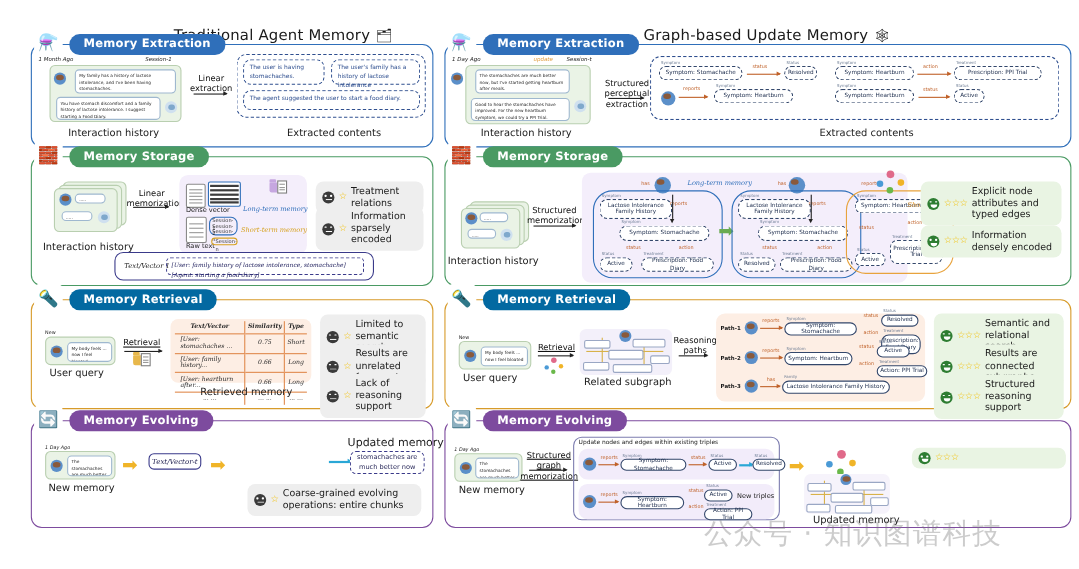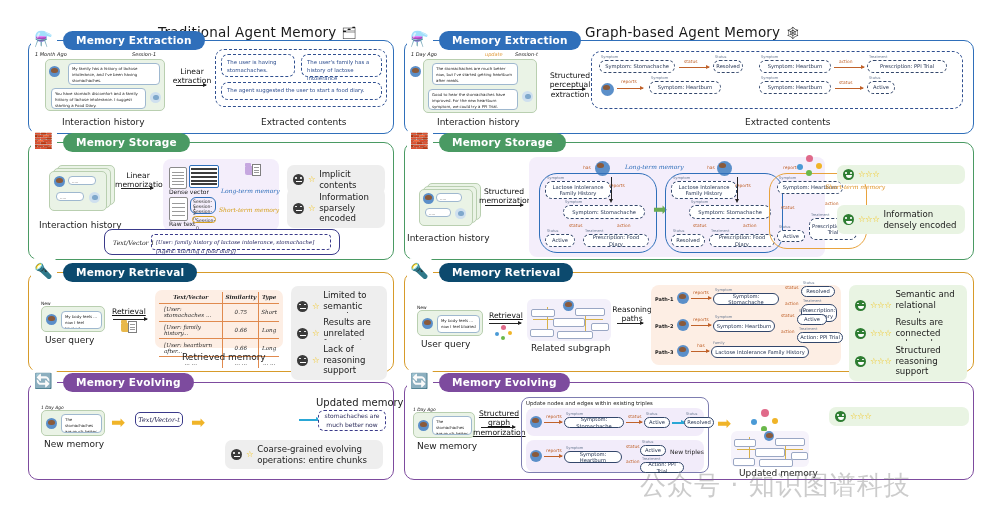--- a/index.html
+++ b/index.html
@@ -14,21 +14,21 @@
   .panel{position:absolute;border:1.4px solid #2f6fba;border-radius:10px;box-sizing:border-box;background:#fff;}
   .panel.blue{border-color:#2f6fba;}
   .panel.green{border-color:#4a9a63;}
   .panel.orange{border-color:#d79b2a;}
   .panel.purple{border-color:#7d4b9e;}
 
   .ptag{position:absolute;top:-10px;left:34px;height:19px;line-height:19px;padding:0 13px;border-radius:10px;color:#fff;
         font-family:"DejaVu Sans",sans-serif;font-size:10.5px;font-weight:bold;white-space:nowrap;letter-spacing:.2px;}
   .ptag.blue{background:#2f6fba;}
   .ptag.green{background:#4a9a63;}
-  .ptag.orange{background:#0c4a6e;}
+  .ptag.orange{background:#0369a1;}
   .ptag.purple{background:#7d4b9e;}
 
   .picon{position:absolute;top:-15px;left:2px;width:26px;height:26px;display:flex;align-items:center;justify-content:center;
          font-size:15px;background:#fff;border-radius:5px;}
 
   
   .cap{position:absolute;font-family:"DejaVu Sans",sans-serif;font-size:9px;color:#1b1b1b;white-space:nowrap;}
   .cap.lg{font-size:10px;}
   .tiny{position:absolute;font-family:"DejaVu Sans",sans-serif;font-size:4.6px;color:#333;line-height:1.45;}
   .lbl-it{position:absolute;font-family:"DejaVu Serif",serif;font-style:italic;font-size:6px;color:#333;white-space:nowrap;}
@@ -145,21 +145,21 @@
 </style>
 </head>
 <body>
 
 <div class="fig">
 
   <div class="col-title" style="left:158px;top:24px;">
     <span>Traditional Agent Memory</span><span class="ico">🗂</span>
   </div>
   <div class="col-title" style="left:585px;top:24px;">
-    <span>Graph-based Agent Memory</span><span class="ico">🕸</span>
+    <span>Graph-based Update Memory</span><span class="ico">🕸</span>
   </div>
 
   <div class="panel blue" style="left:28px;top:40px;width:366px;height:94px;">
     <div class="picon">⚗️</div>
     <div class="ptag blue">Memory Extraction</div>
 
     <div class="cap" style="left:6px;top:10px;font-size:5px;font-style:italic;">1 Month Ago</div>
     <div class="cap" style="left:103px;top:10px;font-size:5px;font-style:italic;">Session-1</div>
 
     <div class="chatcard" style="left:16px;top:18px;width:120px;height:52px;">
@@ -252,21 +252,21 @@
       <div class="cap" style="left:8px;top:9px;font-family:'DejaVu Serif',serif;font-style:italic;font-size:6.2px;">Text/Vector 1</div>
       <div class="inner">
         <div>[User:   family history of lactose intolerance, stomachache]</div>
         <div>[Agent:   starting a food diary]</div>
       </div>
     </div>
 
     <div class="chip neg" style="left:258px;top:22px;width:98px;">
       <span class="face neg"></span>
       <span class="stars">☆</span>
-      <span class="txt">Implicit contents</span>
+      <span class="txt">Treatment relations</span>
     </div>
     <div class="chip neg" style="left:258px;top:45px;width:98px;">
       <span class="face neg"></span>
       <span class="stars">☆</span>
       <span class="txt">Information
 sparsely encoded</span>
     </div>
   </div>
 
   <div class="panel orange" style="left:28px;top:272px;width:366px;height:100px;">
@@ -503,20 +503,22 @@
     <div class="blob" style="left:392px;top:12px;width:26px;height:22px;">
       <div class="n" style="left:9px;top:0;width:7px;height:7px;background:#e06a8a;"></div>
       <div class="n" style="left:0;top:9px;width:6px;height:6px;background:#4a9ad6;"></div>
       <div class="n" style="left:19px;top:8px;width:6px;height:6px;background:#f0b428;"></div>
       <div class="n" style="left:9px;top:15px;width:6px;height:6px;background:#6ab84a;"></div>
     </div>
 
     <div class="chip pos" style="left:432px;top:22px;width:128px;">
       <span class="face pos"></span>
       <span class="stars">☆☆☆</span>
+      <span class="txt">Explicit node
+attributes and typed edges</span>
     </div>
     <div class="chip pos" style="left:432px;top:62px;width:128px;">
       <span class="face pos"></span>
       <span class="stars">☆☆☆</span>
       <span class="txt">Information
 densely encoded</span>
     </div>
   </div>
 
   <div class="panel orange" style="left:404px;top:272px;width:570px;height:100px;">

